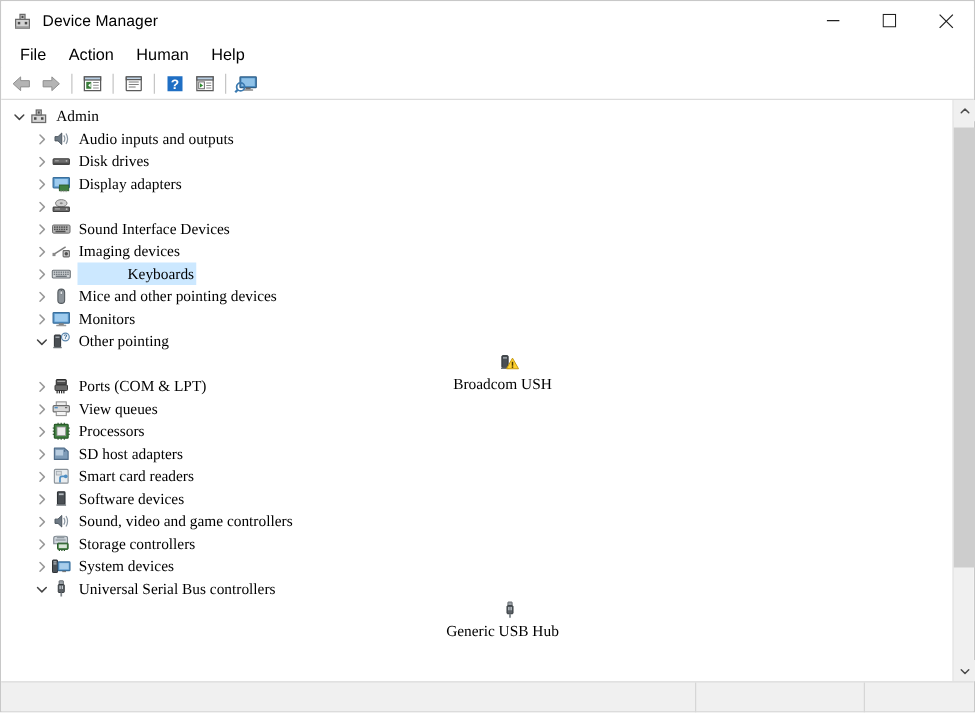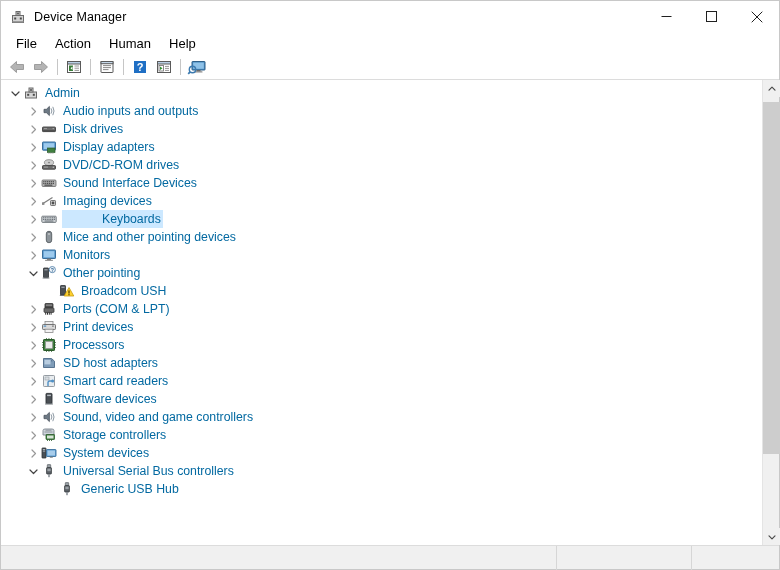--- a/index.html
+++ b/index.html
@@ -124,32 +124,33 @@
   }
   .twisty svg { display:block; }
   .row-icon {
     width: 16px; height: 16px;
     margin-right: 5px;
     flex: 0 0 auto;
     position: relative;
   }
   .row-label {
     font-size: 12.3px;
-    color: #0369a1;
+    color: #000000;
     line-height: 16px;
     padding: 1px 2px 1px 1px;
+    font-family: Liberation Serif, serif;
   }
   .row.selected .row-label {
     background: #cce8ff;
     padding-left: 40px;
   }
   
   .lvl0 { padding-left: 6px; }
   .lvl1 { padding-left: 24px; }
-  .lvl2 { padding-left: 42px; }
+  .lvl2 { padding-left: 42px; flex-direction: column; }
   .lvl1 .row-icon { margin-left: 0; }
   .lvl2 .row-icon { margin-left: 16px; }
   .lvl0 .row-icon { margin-left: 0px; }
 
   
   #vscroll {
     width: 17px;
     background: #f0f0f0;
     border-left: 1px solid #e4e4e4;
     position: relative;
@@ -393,21 +394,20 @@
         </span>
         <span class="row-icon">
           <svg width="16" height="16" viewBox="0 0 16 16">
             <ellipse cx="8" cy="5.6" rx="4.6" ry="2.9" fill="#cfcfcf" stroke="#7d7d7d" stroke-width="0.8"></ellipse>
             <ellipse cx="8" cy="5.6" rx="1.2" ry="0.8" fill="#8a8a8a"></ellipse>
             <rect x="1.5" y="8.6" width="13" height="3.6" rx="0.7" fill="#6d6d6d" stroke="#3f3f3f" stroke-width="0.9"></rect>
             <rect x="3" y="9.6" width="4" height="1" fill="#a5a5a5"></rect>
             <circle cx="12.3" cy="10.3" r="0.7" fill="#bfbfbf"></circle>
           </svg>
         </span>
-        <span class="row-label">DVD/CD-ROM drives</span>
       </div>
 
       <div class="row lvl1">
         <span class="twisty">
           <svg width="9" height="9" viewBox="0 0 9 9">
               <path d="M3 1 L6.5 4.5 L3 8" fill="none" stroke="#999" stroke-width="1.2" stroke-linecap="round" stroke-linejoin="round"></path>
             </svg>
         </span>
         <span class="row-icon">
           <svg width="16" height="16" viewBox="0 0 16 16">
@@ -577,21 +577,21 @@
         </span>
         <span class="row-icon">
           <svg width="16" height="16" viewBox="0 0 16 16">
             <rect x="4" y="2.5" width="8" height="3.2" fill="#ededed" stroke="#8a8a8a" stroke-width="0.8"></rect>
             <rect x="1.5" y="5.5" width="13" height="5" rx="0.8" fill="#d9d9d9" stroke="#6a6a6a" stroke-width="0.9"></rect>
             <rect x="2.6" y="6.5" width="2.6" height="1.2" fill="#4f8fc4"></rect>
             <rect x="11" y="6.6" width="1.8" height="1" fill="#6a6a6a"></rect>
             <rect x="4" y="10.2" width="8" height="3.3" fill="#f4f4f4" stroke="#8a8a8a" stroke-width="0.8"></rect>
           </svg>
         </span>
-        <span class="row-label">Print devices</span>
+        <span class="row-label">View queues</span>
       </div>
 
       <div class="row lvl1">
         <span class="twisty">
           <svg width="9" height="9" viewBox="0 0 9 9">
               <path d="M3 1 L6.5 4.5 L3 8" fill="none" stroke="#999" stroke-width="1.2" stroke-linecap="round" stroke-linejoin="round"></path>
             </svg>
         </span>
         <span class="row-icon">
           <svg width="16" height="16" viewBox="0 0 16 16">

